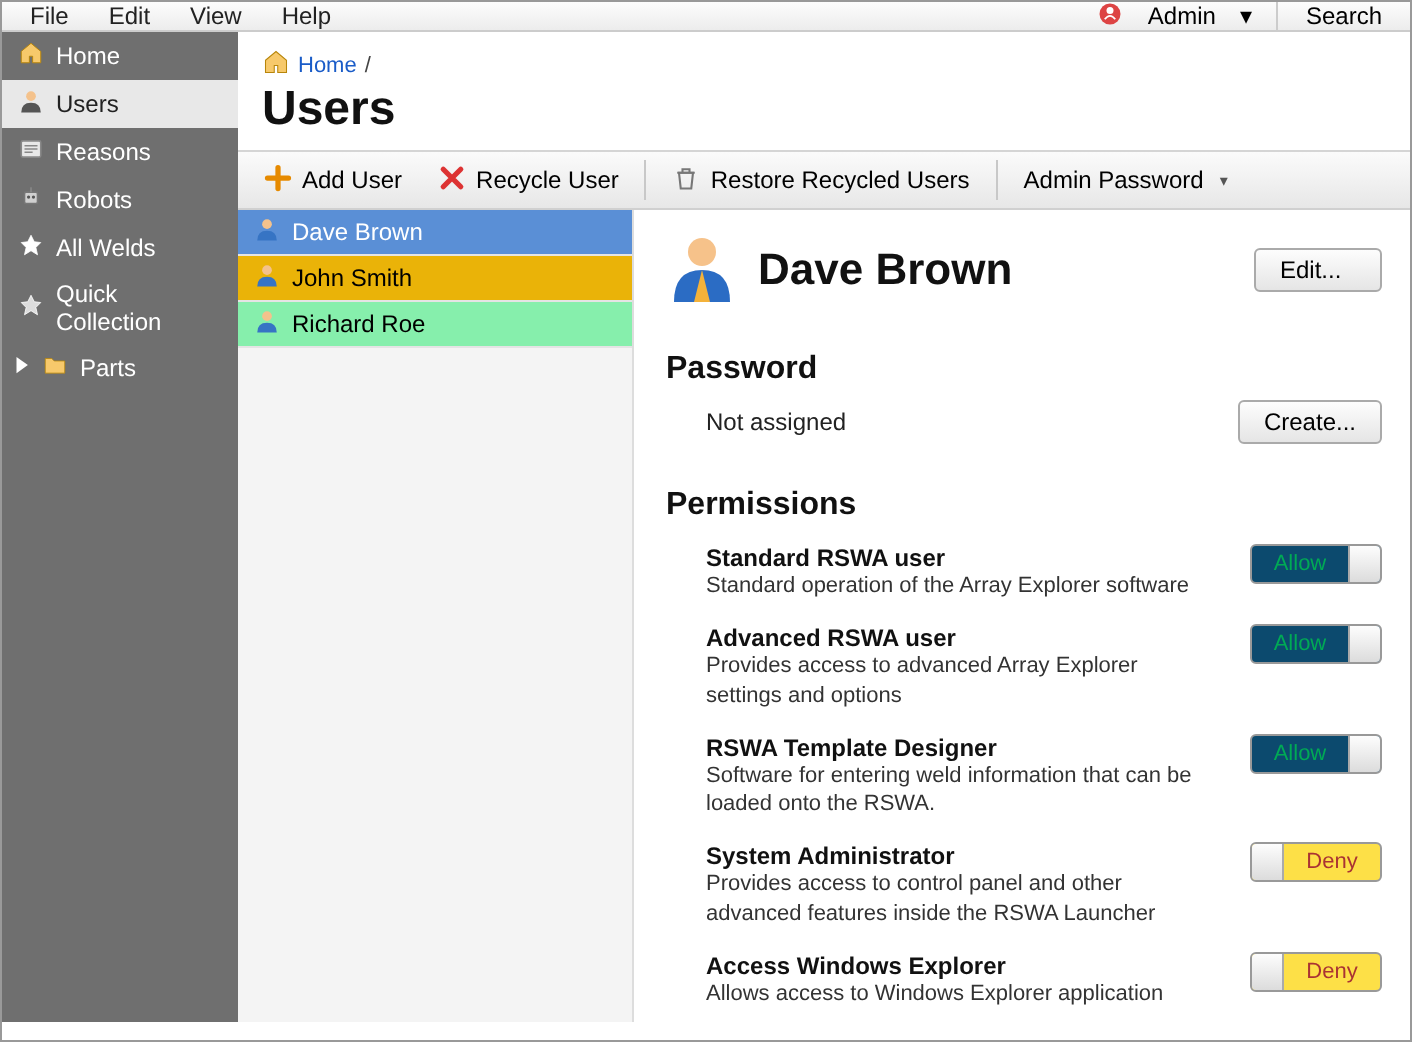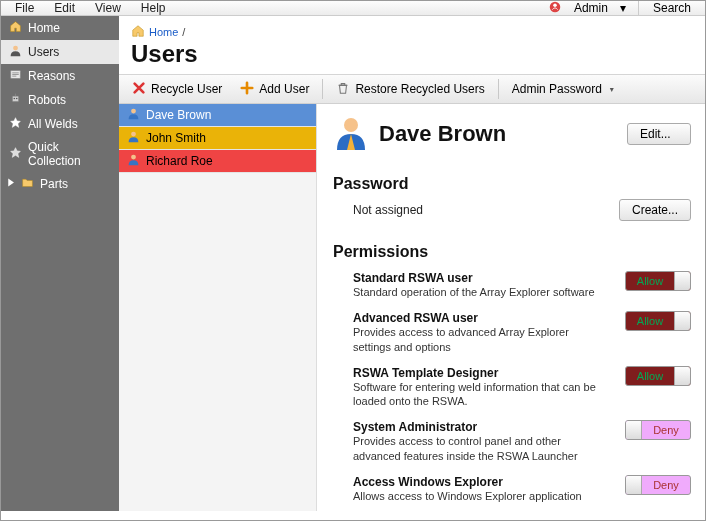--- a/index.html
+++ b/index.html
@@ -36,43 +36,43 @@
 .toolbar .tsep { width: 1px; height: 20px; background: #c8c8c8; margin: 0 2px; }
 .toolbar svg { width: 14px; height: 14px; }
 .toolbar .caret { font-size: 8px; color: #555; margin-left: 3px; }
 
 .content-row { flex: 1; display: flex; overflow: hidden; }
 
 .userlist { width: 198px; background: #f4f4f4; border-right: 1px solid #ddd; }
 .userlist .urow { display: flex; align-items: center; gap: 6px; padding: 3px 8px; border-bottom: 1px solid #e4e4e4; font-size: 12px; cursor: default; background:#eab308; }
 .userlist .urow.selected { background: #5a8fd6; color: #fff; }
 .userlist .urow svg { width: 13px; height: 13px; }
-.userlist .urow.alt { background: #ef4444; }
+.userlist .urow.alt { background: #86efac; }
 
 .detail { flex: 1; padding: 10px 14px 10px 16px; overflow-y: auto; position: relative; }
 .detail-header { display: flex; align-items: center; gap: 10px; margin-bottom: 22px; }
 .detail-header .big-user svg { width: 36px; height: 36px; }
 .detail-header h2 { font-size: 22px; font-weight: bold; flex: 1; color: #111; }
 .btn { background: linear-gradient(#fdfdfd,#e5e5e5); border: 1px solid #aaa; border-radius: 3px; padding: 3px 12px; font-size: 12px; cursor: default; min-width: 64px; text-align: left; }
 
 .sect-title { font-weight: bold; font-size: 16px; margin-bottom: 6px; color: #111; }
 .pw-row { display: flex; align-items: center; padding-left: 20px; margin-bottom: 22px; }
 .pw-row .pw-val { flex: 1; font-size: 12px; color: #222; }
 
 .perm { display: flex; align-items: flex-start; padding: 4px 0 8px 20px; gap: 20px; }
 .perm .ptext { flex: 1; }
 .perm .ptitle { font-weight: bold; font-size: 12px; color: #111; }
 .perm .pdesc { font-size: 11px; color: #333; line-height: 1.3; }
 .toggle { width: 66px; height: 20px; border: 1px solid #999; border-radius: 3px; display: flex; align-items: center; font-size: 11px; overflow: hidden; flex-shrink: 0; cursor: default; }
 .toggle .lab { flex: 1; text-align: center; padding: 0 4px; }
 .toggle .knob { width: 16px; height: 100%; background: linear-gradient(#fdfdfd,#dcdcdc); border-left: 1px solid #aaa; border-right: 1px solid #aaa; }
-.toggle.allow { background: #7f1d1d; }
+.toggle.allow { background: #0c4a6e; }
 .toggle.allow .knob { order: 2; border-right: none; }
 .toggle.allow .lab { color: #0a5; }
-.toggle.deny { background: #f0abfc; }
+.toggle.deny { background: #fde047; }
 .toggle.deny .knob { order: 0; border-left: none; }
 .toggle.deny .lab { color: #a33; }
 </style>
 </head>
 <body>
 
 <svg width="0" height="0" style="position:absolute">
   <defs>
     <g id="i-home">
         <path d="M2 7 L8 2 L14 7 L14 14 L9 14 L9 10 L7 10 L7 14 L2 14 Z" fill="#f7c96b" stroke="#b8860b" stroke-width=".6"></path>
@@ -205,29 +205,29 @@
           </svg></span>
       <span class="home-link">Home</span>
       <span class="slash">/</span>
     </div>
 
     <div class="page-title">Users</div>
 
     <div class="toolbar">
       <div class="tbtn">
         <span><svg viewBox="0 0 16 16">
+              <use href="#i-plus"></use>
+            </svg></span>
+        <span>Add User</span>
+      </div>
+      <div class="tbtn">
+        <span><svg viewBox="0 0 16 16">
               <use href="#i-x"></use>
             </svg></span>
         <span>Recycle User</span>
-      </div>
-      <div class="tbtn">
-        <span><svg viewBox="0 0 16 16">
-              <use href="#i-plus"></use>
-            </svg></span>
-        <span>Add User</span>
       </div>
       <div class="tsep"></div>
       <div class="tbtn">
         <span><svg viewBox="0 0 16 16">
               <use href="#i-trash"></use>
             </svg></span>
         <span>Restore Recycled Users</span>
       </div>
       <div class="tsep"></div>
       <div class="tbtn">

